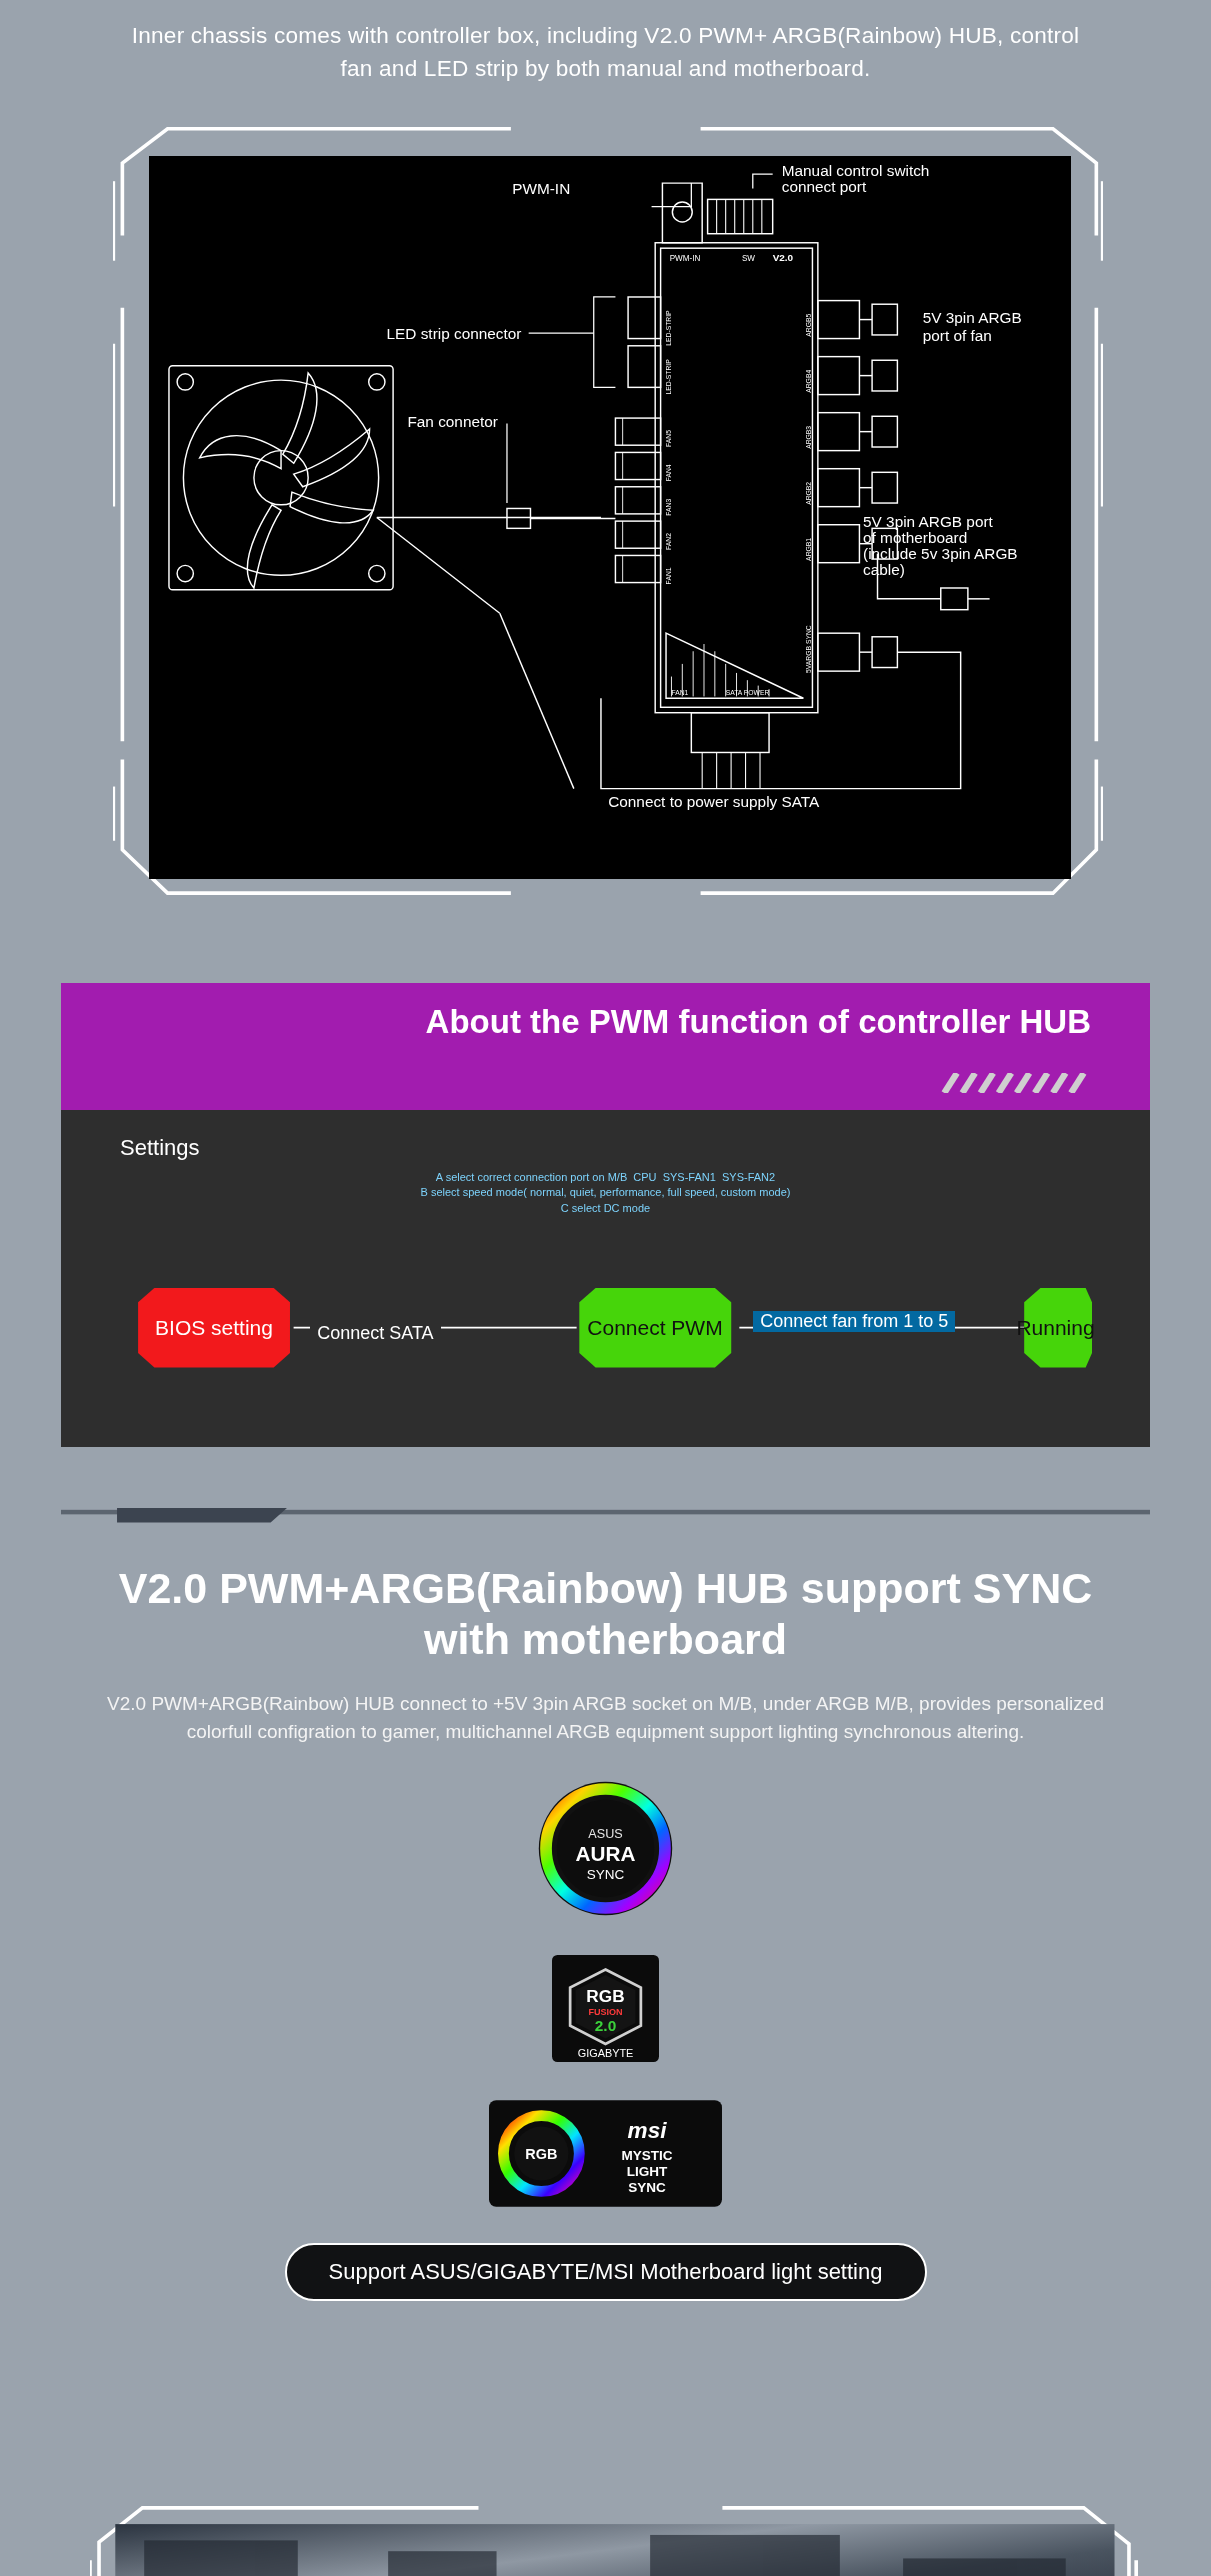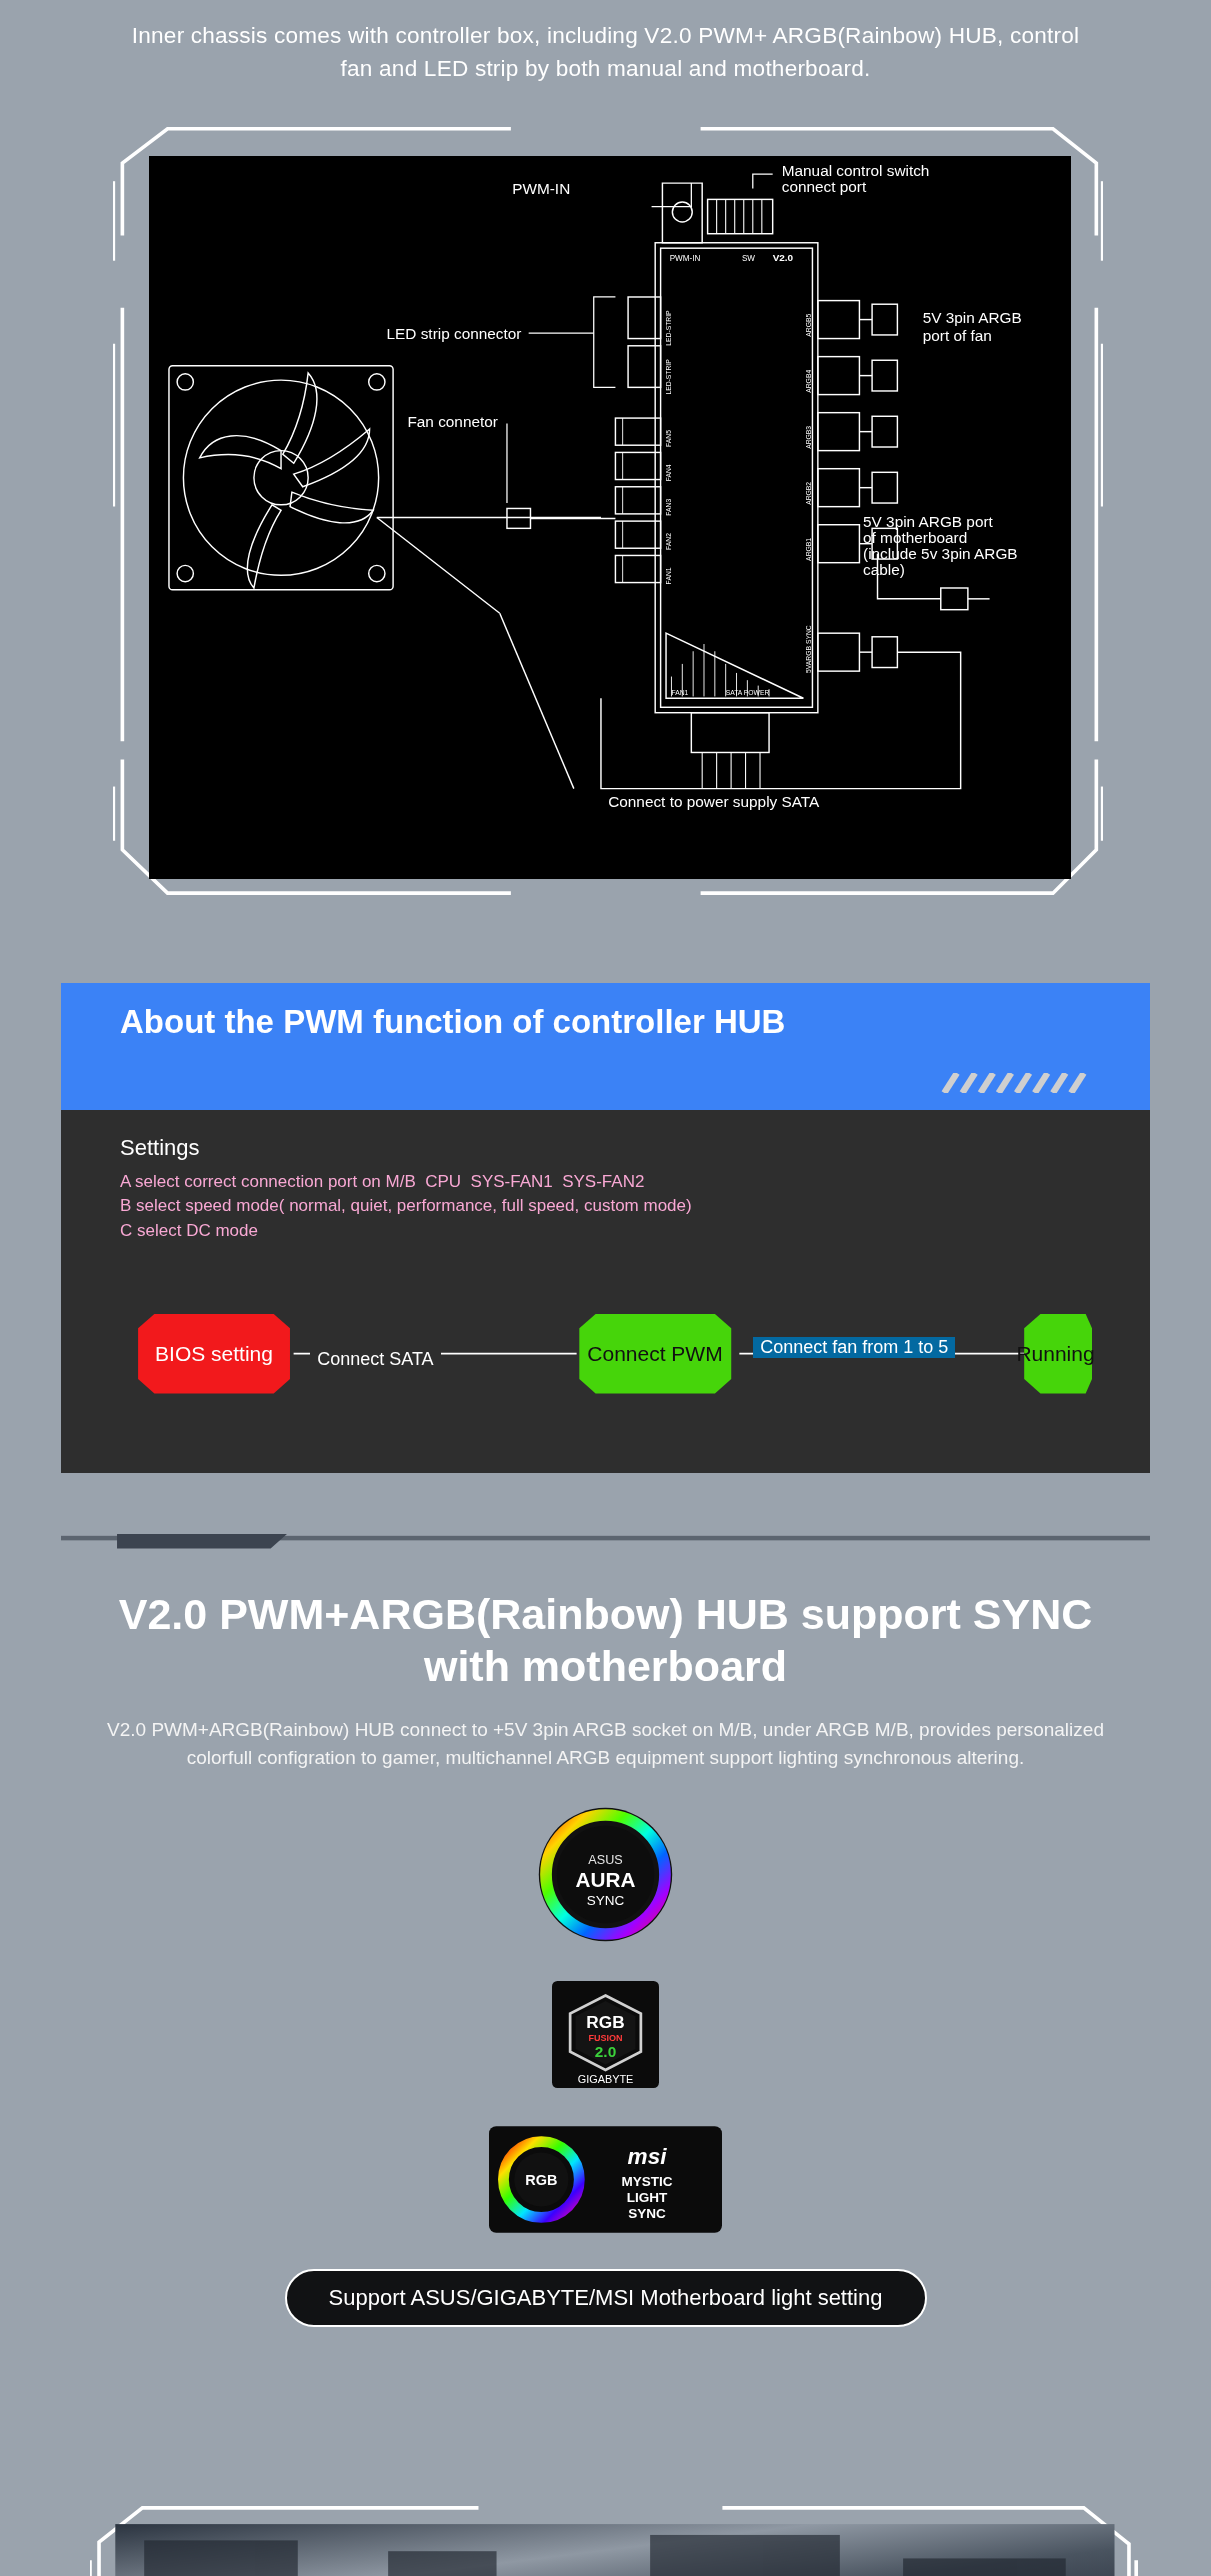--- a/index.html
+++ b/index.html
@@ -47,48 +47,50 @@
   }
   .diagram-black svg, .corner-frame svg { display:block; }
 
   
   .pwm-card {
     width: 1089px;
     margin: 68px auto 0;
     background: #2e2e2e;
   }
   .pwm-head {
-    background: #3b82f6;
+    background: #a21caf;
     padding: 20px 59px 12.7px 59px;
     position: relative;
     height: 127px;
+    text-align: right;
   }
   .pwm-head h2 {
     margin: 0;
     font-size: 33px;
     line-height: 1.15;
     font-weight: bold;
     color: #ffffff;
   }
   .hatch {
     position: absolute;
     right: 59px; bottom: 16.3px;
     width: 154px; height: 20px;
   }
   .pwm-body { padding: 25px 59px 54px 59px; }
   .pwm-body h3 {
     margin: 0 0 9px 0;
     font-size: 22px;
     font-weight: normal;
   }
   .pwm-line {
-    font-size: 17px;
+    font-size: 11px;
     line-height: 1.45;
-    color: #f9a8d4;
+    color: #7dd3fc;
     white-space: pre;
+    text-align: center;
   }
   .flow {
     position: relative;
     height: 118px;
     margin-top: 58px;
   }
   .flow svg { display:block; }
 
   
   .divider {

